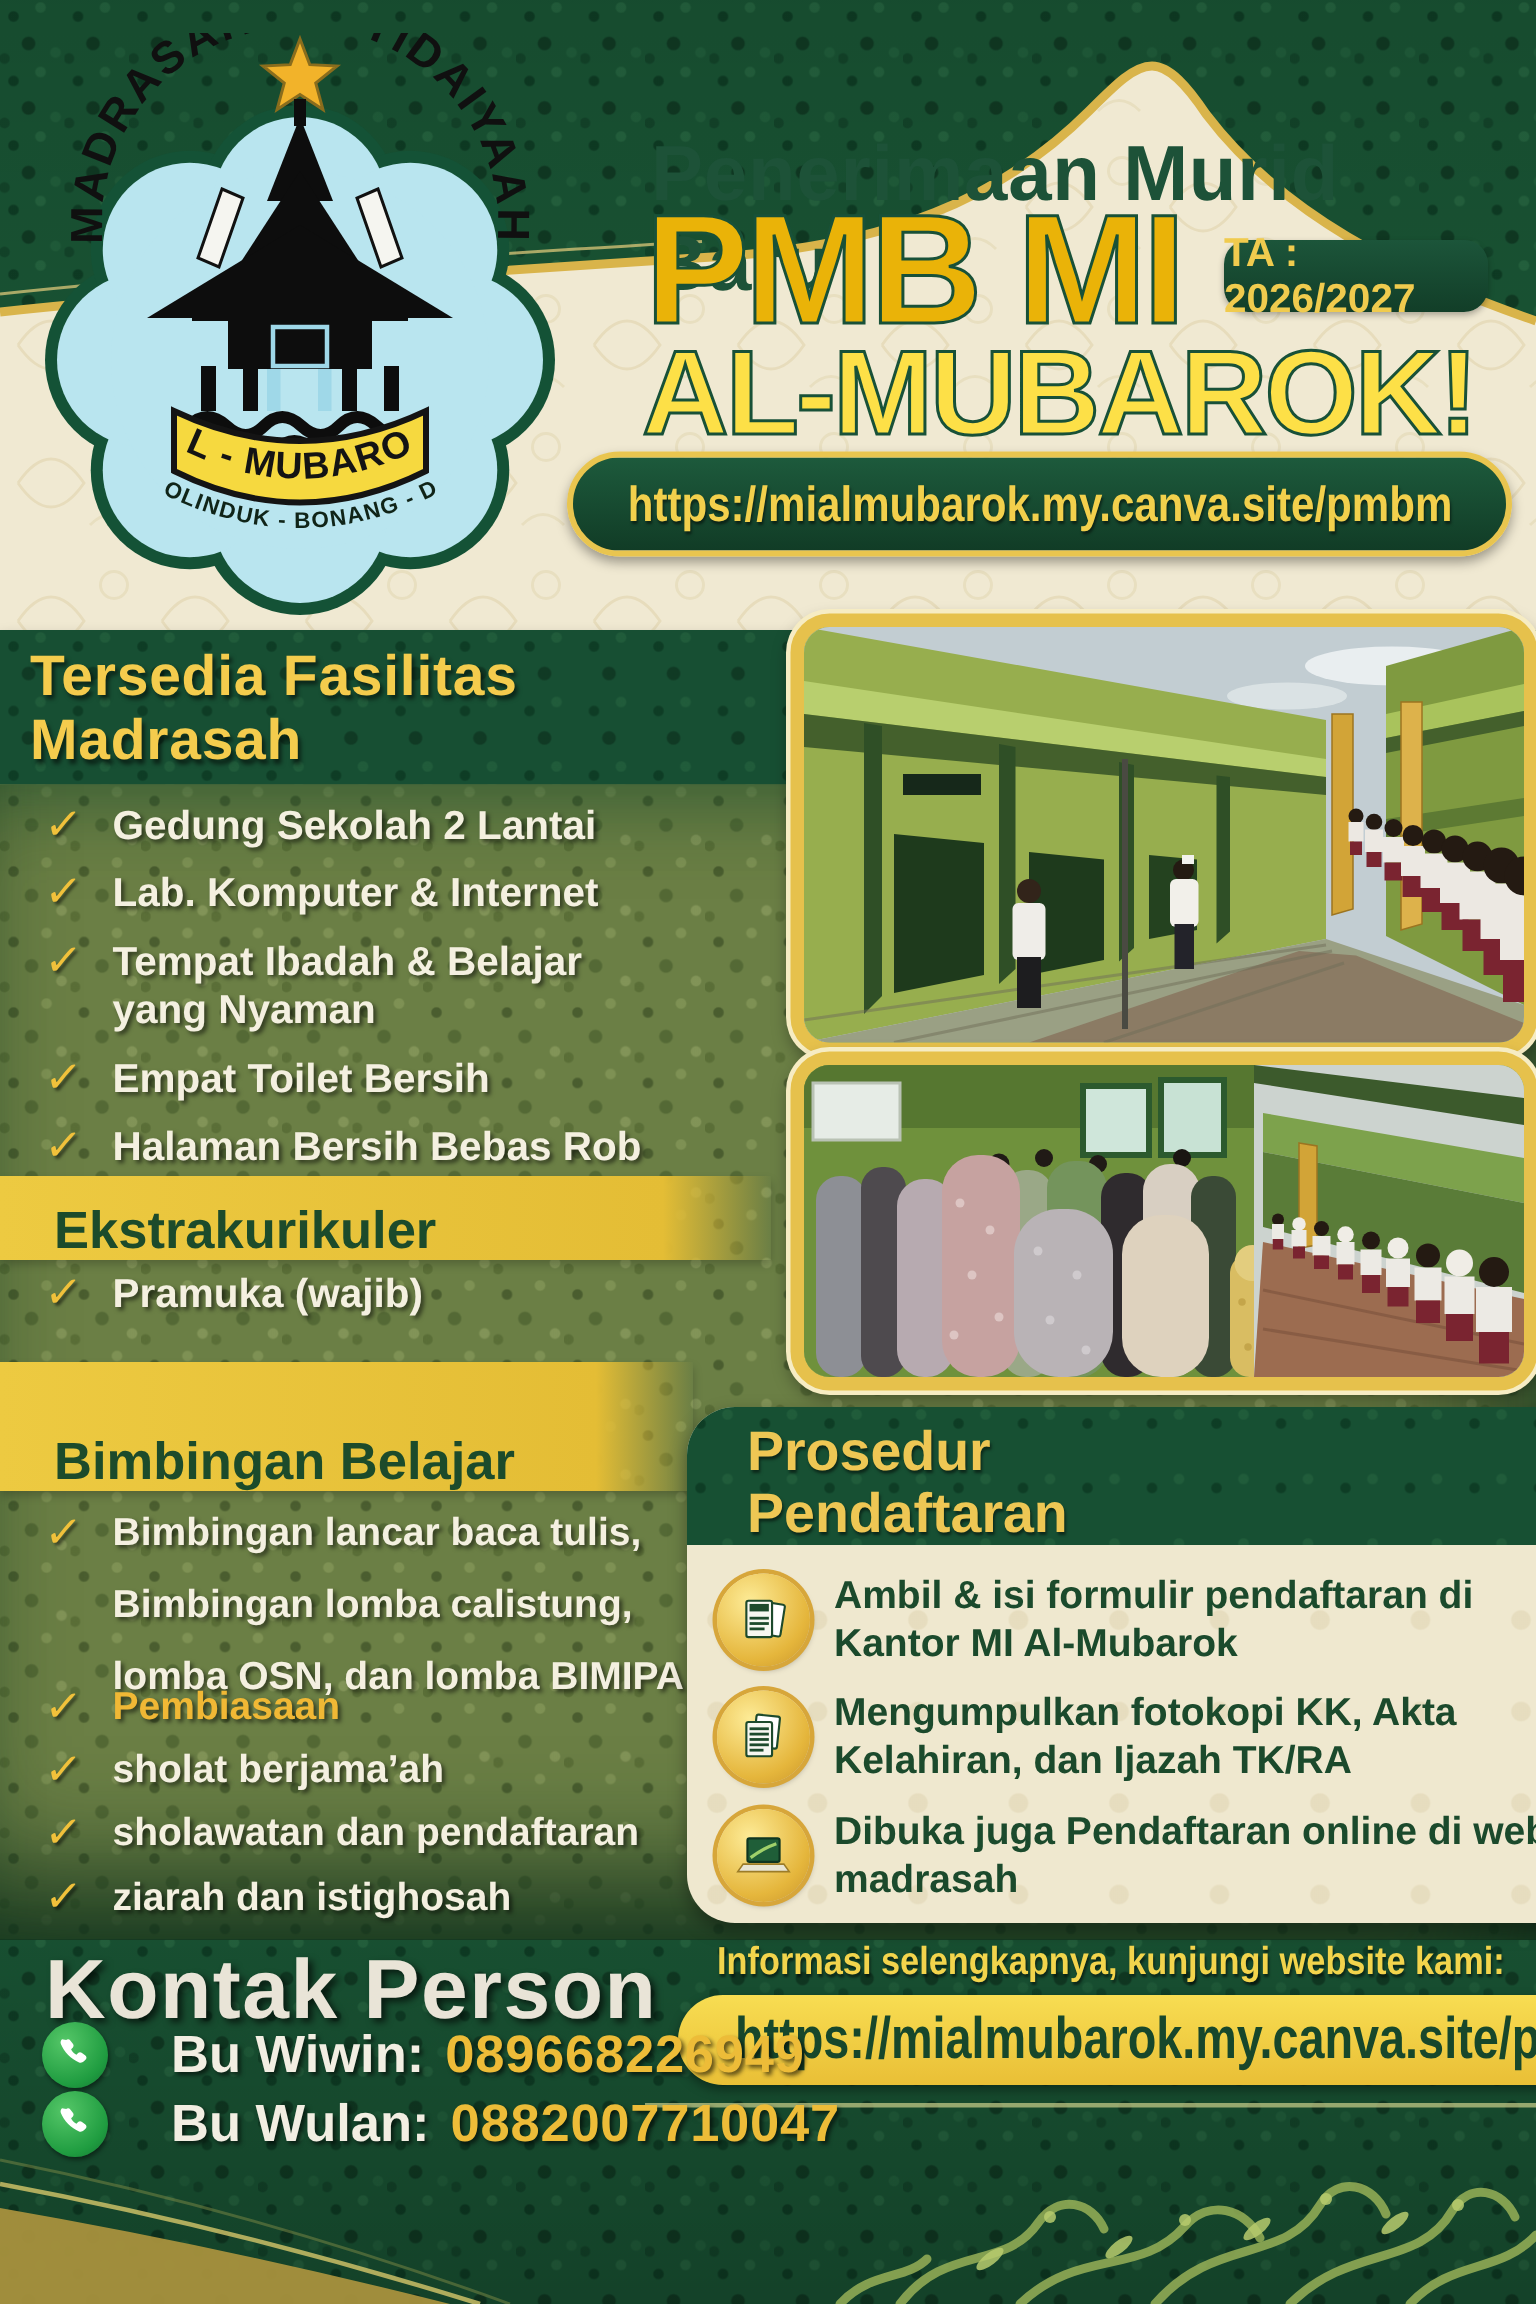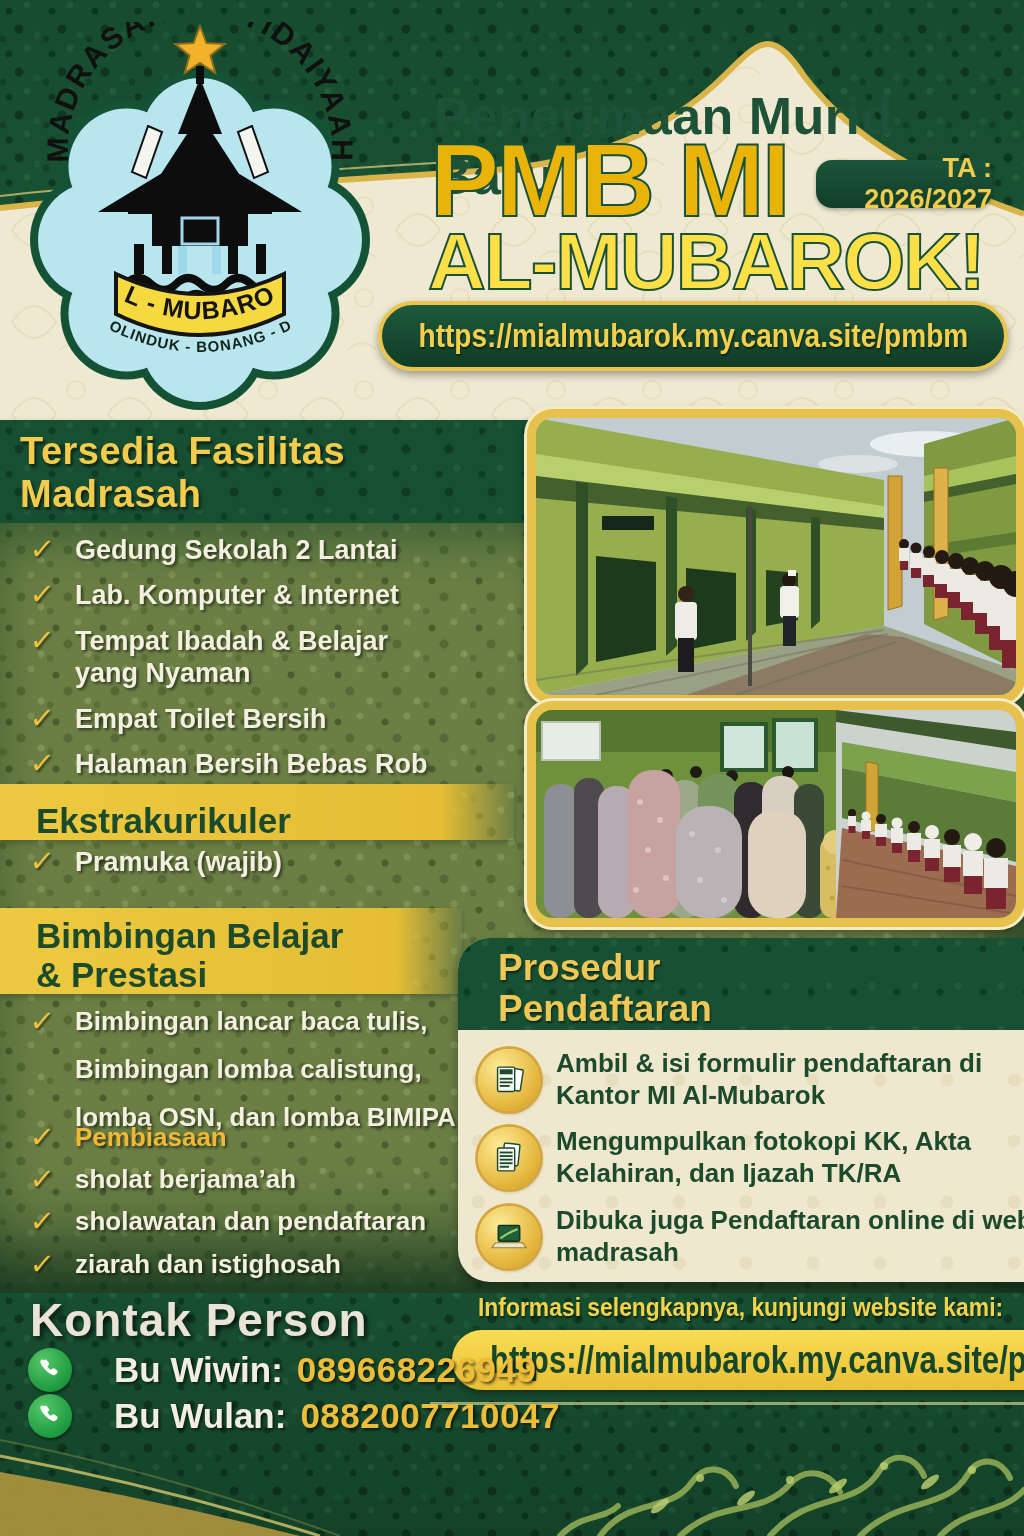--- a/index.html
+++ b/index.html
@@ -57,21 +57,21 @@
     color:#eab308;letter-spacing:-3px;line-height:1;-webkit-text-stroke:2px #185138;
   }
   .title2{
     position:absolute;left:428px;top:222px;font-size:80px;font-weight:bold;
     color:#fde047;letter-spacing:-2px;line-height:1;-webkit-text-stroke:2px #185138;
   }
   .ta-badge{
     position:absolute;left:816px;top:160px;width:176px;height:48px;
     background:linear-gradient(180deg,#1c553a,#123e28);border-radius:16px;
     display:flex;align-items:center;justify-content:center;
-    font-size:27px;font-weight:bold;color:#f0cb4e;box-shadow:0 2px 4px rgba(0,0,0,.3);text-align:right;
+    font-size:27px;font-weight:bold;color:#f0cb4e;box-shadow:0 2px 4px rgba(0,0,0,.3);
   }
   .url-banner{
     position:absolute;left:378px;top:301px;width:630px;height:70px;
     background:linear-gradient(180deg,#1d5a3c,#113c26);
     border:4px solid #e9c54f;border-radius:40px;box-sizing:border-box;
     display:flex;align-items:center;justify-content:center;
     box-shadow:0 4px 8px rgba(0,0,0,.35);
   }
   .url-banner span{
     font-size:33px;font-weight:bold;color:#f2d04c;white-space:nowrap;
@@ -108,21 +108,21 @@
   }
   .pramuka{left:30px;top:846px;width:420px;}
   .bimb-list{left:30px;top:1006px;width:440px;}
   .bimb-list .row{margin-bottom:17px;}
   .bimb-list .itxt{font-size:26px;white-space:nowrap;text-align:center;}
   .pemb-list{left:30px;top:1122px;width:440px;}
   .pemb-list .row{margin-bottom:11px;}
   .pemb-list .itxt{font-size:26px;}
   .gold-itxt{color:#f0b835;font-size:30px;}
   .kontak-title{
-    position:absolute;left:30px;top:1293px;font-size:46px;font-weight:bold;
+    position:absolute;left:30px;top:1293px;font-size:56px;font-weight:bold;
     color:#e9e4d7;text-shadow:3px 3px 5px rgba(0,0,0,.65);letter-spacing:1px;
   }
   .contact-row{
     position:absolute;left:28px;display:flex;align-items:center;gap:14px;z-index:6;
   }
   .contact-1{top:1348px;}
   .contact-2{top:1394px;}
   .wa-icon{
     width:44px;height:44px;border-radius:50%;flex:none;
     background:radial-gradient(circle at 35% 30%,#55c768,#1f9c40 68%,#147531);
@@ -323,21 +323,20 @@
   <ul class="checklist pramuka">
     <li class="row">
         <span class="check">✓</span>
         <span class="itxt">Pramuka (wajib)</span>
       </li>
   </ul>
 
   <div class="band-yellow band-y2">
     <div class="band-title">
       <span>Bimbingan Belajar</span><br>
-      <span>&amp; Prestasi</span>
     </div>
   </div>
   <ul class="checklist bimb-list">
     <li class="row">
         <span class="check">✓</span>
         <span class="itxt">Bimbingan lancar baca tulis,</span>
       </li>
     <li class="row">
         <span class="check ghost">✓</span>
         <span class="itxt">Bimbingan lomba calistung,</span>

